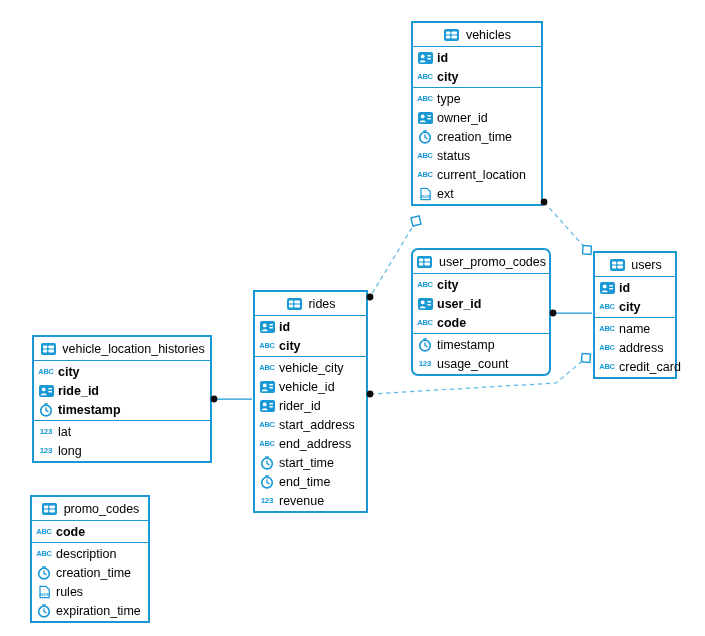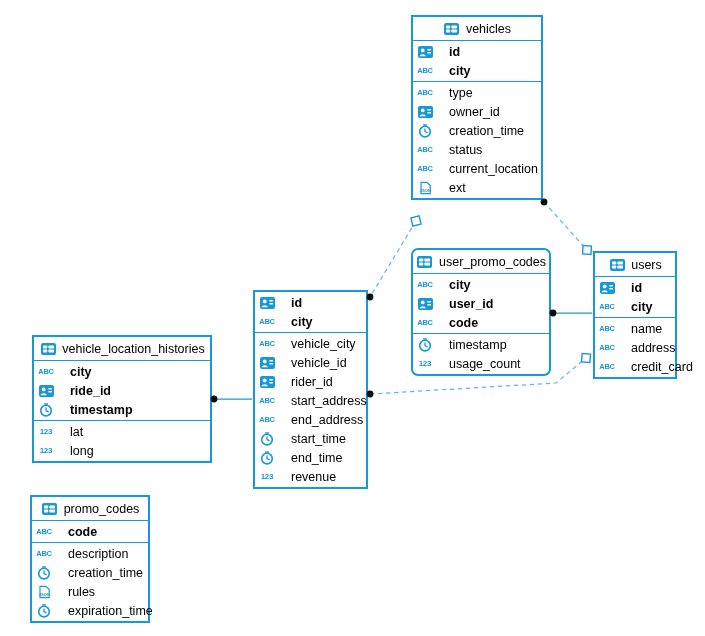--- a/index.html
+++ b/index.html
@@ -20,21 +20,21 @@
     height:23px;
     display:flex;align-items:center;justify-content:center;gap:5px;
     border-bottom:1px solid var(--blue);
     font-size:12.5px;color:var(--text);
     white-space:nowrap;
   }
   .t-section{padding:1px 0;}
   .t-keys{border-bottom:1px solid var(--blue);}
   .col-row{
     height:19px;
-    display:flex;align-items:center;gap:15px;
+    display:flex;align-items:center;gap:3px;
     padding:0 4px 0 3px;
     font-size:12.5px;color:var(--text);
     white-space:nowrap;
   }
   .col-row.key .col-label{font-weight:bold;}
   .cell-icon{
     width:18px;flex:none;
     display:flex;align-items:center;justify-content:center;
   }
   .glyph-text{
@@ -47,21 +47,21 @@
   }
   #relations-layer{
     position:absolute;left:0;top:0;
     pointer-events:none;
   }
 </style>
 </head>
 <body>
 
 <div id="canvas" style="width: 705px; height: 636px;">
-    <div class="table-box" style="left: 411px; top: 15px; width: 132px;">
+    <div class="table-box" style="left: 411px; top: 21px; width: 132px;">
       <div class="t-header">
         <span class="cell-icon">
           <svg width="15" height="12" viewBox="0 0 15 12">
             <rect width="15" height="12" rx="2" fill="var(--blue)"></rect>
             <rect x="2" y="2.6" width="4.2" height="2.9" rx="0.7" fill="#fff"></rect>
             <rect x="7.4" y="2.6" width="5.6" height="2.9" rx="0.7" fill="#fff"></rect>
             <rect x="2" y="6.6" width="4.2" height="2.9" rx="0.7" fill="#fff"></rect>
             <rect x="7.4" y="6.6" width="5.6" height="2.9" rx="0.7" fill="#fff"></rect>
           </svg>
         </span>
@@ -245,20 +245,32 @@
         </div>
         <div class="col-row">
           <span class="cell-icon">
             <span class="glyph-text">ABC</span>
           </span>
           <span class="col-label">credit_card</span>
         </div>
       </div>
     </div>
     <div class="table-box" style="left: 253px; top: 290px; width: 115px;">
+      <div class="t-header">
+        <span class="cell-icon">
+          <svg width="15" height="12" viewBox="0 0 15 12">
+            <rect width="15" height="12" rx="2" fill="var(--blue)"></rect>
+            <rect x="2" y="2.6" width="4.2" height="2.9" rx="0.7" fill="#fff"></rect>
+            <rect x="7.4" y="2.6" width="5.6" height="2.9" rx="0.7" fill="#fff"></rect>
+            <rect x="2" y="6.6" width="4.2" height="2.9" rx="0.7" fill="#fff"></rect>
+            <rect x="7.4" y="6.6" width="5.6" height="2.9" rx="0.7" fill="#fff"></rect>
+          </svg>
+        </span>
+        <span>rides</span>
+      </div>
       <div class="t-section t-keys">
         <div class="col-row key">
           <span class="cell-icon">
             <svg width="15" height="12" viewBox="0 0 15 12">
               <rect width="15" height="12" rx="2" fill="var(--blue)"></rect>
               <circle cx="4.7" cy="4.4" r="1.9" fill="#fff"></circle>
               <path d="M1.7 10.3 C1.7 7.5 7.7 7.5 7.7 10.3 Z" fill="#fff"></path>
               <rect x="9.2" y="3.1" width="3.9" height="1.5" rx="0.75" fill="#fff"></rect>
               <rect x="9.2" y="6.1" width="3.9" height="1.5" rx="0.75" fill="#fff"></rect>
             </svg>

